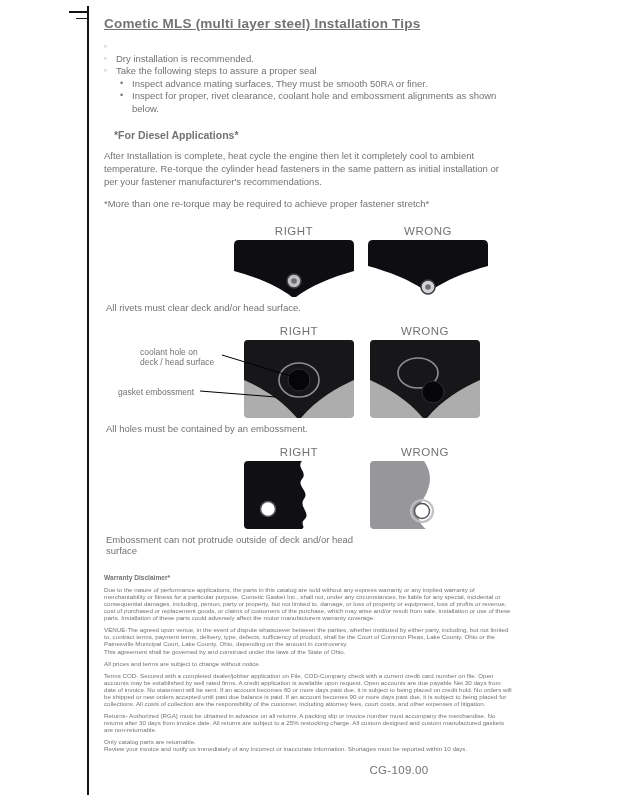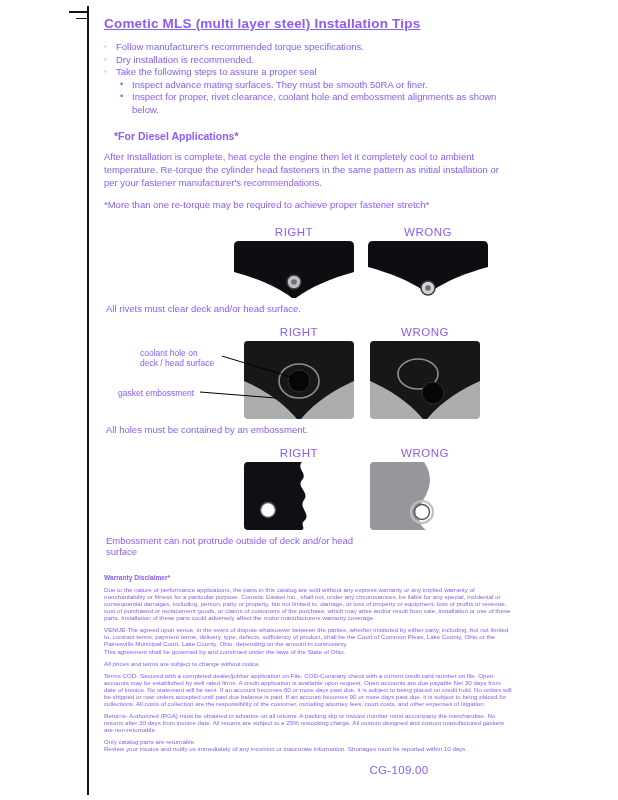--- a/index.html
+++ b/index.html
@@ -1,19 +1,19 @@
 <!DOCTYPE html>
 <html><head>
 <meta charset="utf-8">
 <style>
   * { margin:0; padding:0; box-sizing:border-box; }
   html,body { background:#ffffff; }
   .page {
     position:relative; width:512px; height:800px; background:#ffffff;
-    font-family:"Liberation Sans", sans-serif; color:#8b5cf6; overflow:hidden;
+    font-family:"Liberation Sans", sans-serif; color:#737373; overflow:hidden;
   }
   .left-rule { position:absolute; left:87px; top:6px; height:789px; width:2px; background:#141414; }
   .tick1 { position:absolute; left:69px; top:11px; width:19px; height:2px; background:#141414; }
   .tick2 { position:absolute; left:76px; top:18px; width:12px; height:1px; background:#141414; }
 
   .content { position:absolute; left:104px; top:16px; width:412px; }
   .title { font-size:13.5px; font-weight:bold; text-decoration:underline; letter-spacing:.2px; margin-bottom:10px; }
 
   .tip { font-size:9.5px; line-height:1.32; display:flex; }
   .tip .mk { flex:0 0 12px; width:12px; font-size:8px; padding-top:1px; }
@@ -52,21 +52,20 @@
   <div class="left-rule"></div>
   <div class="tick1"></div>
   <div class="tick2"></div>
 
   <div class="content">
     <div class="title">Cometic MLS (multi layer steel) Installation Tips</div>
 
     <div>
       <div class="tip">
         <span class="mk">◦</span>
-        <span>Follow manufacturer's recommended torque specifications.</span>
       </div>
       <div class="tip">
         <span class="mk">◦</span>
         <span>Dry installation is recommended.</span>
       </div>
       <div class="tip">
         <span class="mk">◦</span>
         <span>Take the following steps to assure a proper seal</span>
       </div>
       <div class="tip sub">

